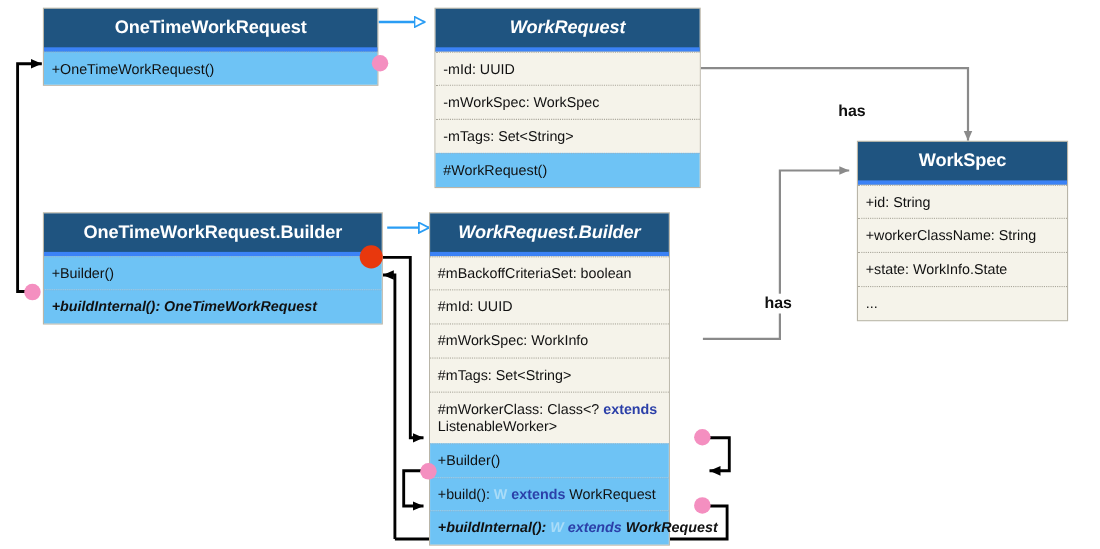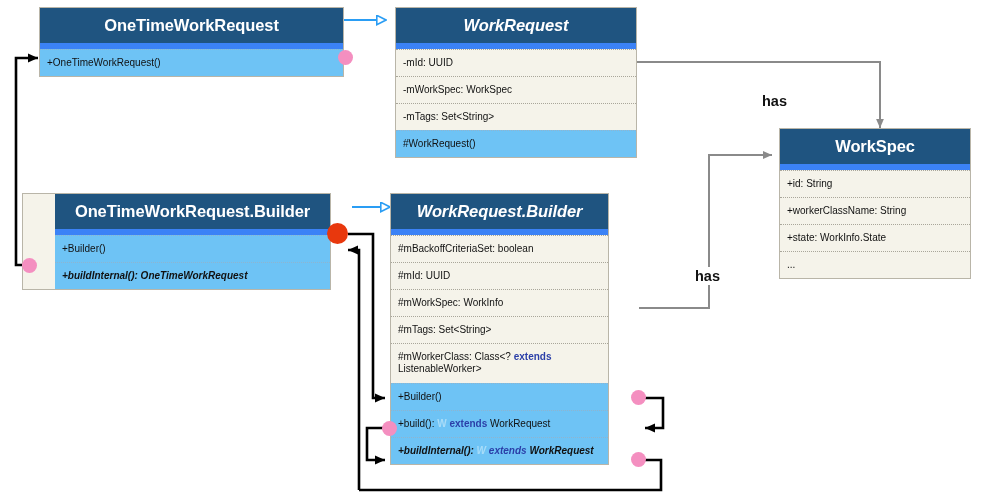--- a/index.html
+++ b/index.html
@@ -38,27 +38,27 @@
   }
   .uml-header {
     background: #1f5480;
     color: #ffffff;
     font-weight: bold;
     text-align: center;
     font-size: 16.5px;
     line-height: 1;
     padding: 9px 4px 9px 4px;
     letter-spacing: -0.1px;
-    border-bottom: 6px solid #3b82f6;
+    border-bottom: 4px solid #3b82f6;
   }
   .uml-header.abstract {
     font-style: italic;
   }
   .uml-row {
-    font-size: 10px;
+    font-size: 13px;
     color: #111111;
     padding: 7px 8px 7px 7px;
     line-height: 1.22;
     border-top: 1px dotted #a9a69a;
     background: #f5f3ea;
     box-sizing: border-box;
     white-space: nowrap;
   }
   .uml-row:first-of-type {
     border-top: none;
@@ -188,21 +188,21 @@
   </div>
 
   <div class="uml-class" style="left:779px; top:128px; width:192px;">
     <div class="uml-header">WorkSpec</div>
     <div class="uml-row">+id: String</div>
     <div class="uml-row">+workerClassName: String</div>
     <div class="uml-row">+state: WorkInfo.State</div>
     <div class="uml-row">...</div>
   </div>
 
-  <div class="uml-class" style="left:22px; top:193px; width:309px;padding-left:32px;">
+  <div class="uml-class" style="left:39px; top:193px; width:309px;">
     <div class="uml-header">OneTimeWorkRequest.Builder</div>
     <div class="uml-row hl">+Builder()</div>
     <div class="uml-row hl italic">+buildInternal(): OneTimeWorkRequest</div>
   </div>
 
   <div class="uml-class" style="left:390px; top:193px; width:219px;">
     <div class="uml-header abstract">WorkRequest.Builder</div>
     <div class="uml-row">#mBackoffCriteriaSet: boolean</div>
     <div class="uml-row">#mId: UUID</div>
     <div class="uml-row">#mWorkSpec: WorkInfo</div>

